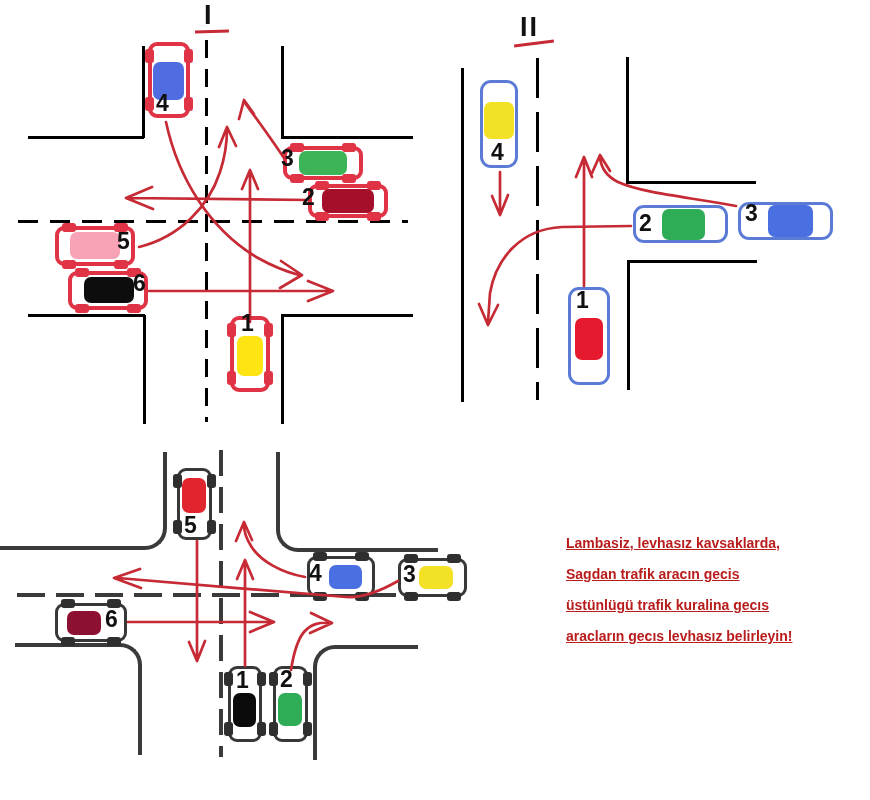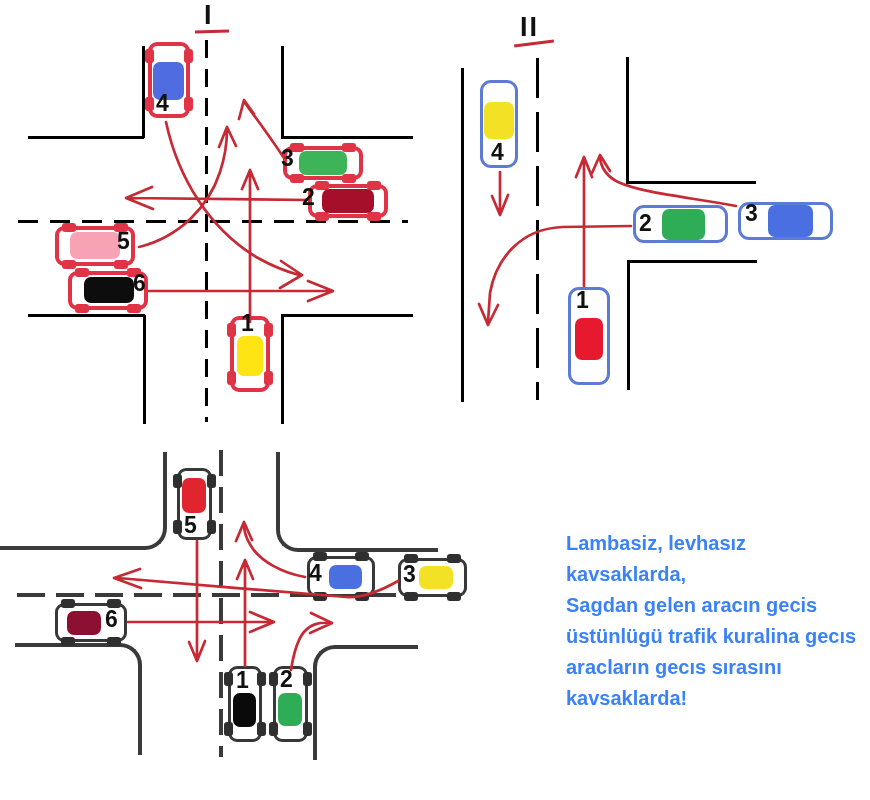--- a/index.html
+++ b/index.html
@@ -27,21 +27,21 @@
   .v .tl{left:-7px;top:3px;} .v .tr{right:-7px;top:3px;}
   .v .bl{left:-7px;bottom:3px;} .v .br{right:-7px;bottom:3px;}
   .h .w{width:14px;height:9px;}
   .h .tl{left:3px;top:-7px;} .h .tr{right:3px;top:-7px;}
   .h .bl{left:3px;bottom:-7px;} .h .br{right:3px;bottom:-7px;}
   
   .num{position:absolute;z-index:4;font-weight:bold;font-size:23px;color:#111;line-height:1;}
   .head{position:absolute;z-index:5;font-weight:bold;font-size:27px;color:#111;line-height:1;}
   .redbar{position:absolute;z-index:5;height:3px;background:var(--arrow,#c62a35);}
   #instruction{position:absolute;z-index:5;left:566px;top:528px;width:305px;
-               font-size:20px;font-weight:bold;color:#3b82f6;line-height:31px;}
+               font-size:14px;font-weight:bold;color:#b91c1c;line-height:31px;text-decoration:underline;}
   
   #arrows{position:absolute;left:0;top:0;z-index:3;}
   #arrows path{stroke:var(--arrow,#c62a35);stroke-width:2.7;fill:none;stroke-linecap:round;stroke-linejoin:round;}
 </style>
 </head>
 <body>
 
 <div id="canvas">
 
   <div class="rl solidA" style="left:28px;top:136px;width:116px;height:3px;"></div>
@@ -206,18 +206,18 @@
   <span class="num" style="left:184px;top:514px;">5</span>
   <span class="num" style="left:105px;top:608px;">6</span>
 
   <span class="head" style="left:204px;top:2px;">I</span>
   <div class="redbar" style="left:195px;top:30px;width:34px;transform:rotate(-2deg);"></div>
   <span class="head" style="left:520px;top:14px;letter-spacing:2px;">II</span>
   <div class="redbar" style="left:514px;top:42px;width:40px;transform:rotate(-7deg);"></div>
 
   <div id="instruction">
     <div>Lambasiz, levhasız kavsaklarda,</div>
-    <div>Sagdan gelen aracın gecis</div>
+    <div>Sagdan trafik aracın gecis</div>
     <div>üstünlügü trafik kuralina gecıs</div>
-    <div>aracların gecıs sırasını kavsaklarda!</div>
+    <div>aracların gecıs levhasız belirleyin!</div>
   </div>
 
 </div>
 
 </body></html>

